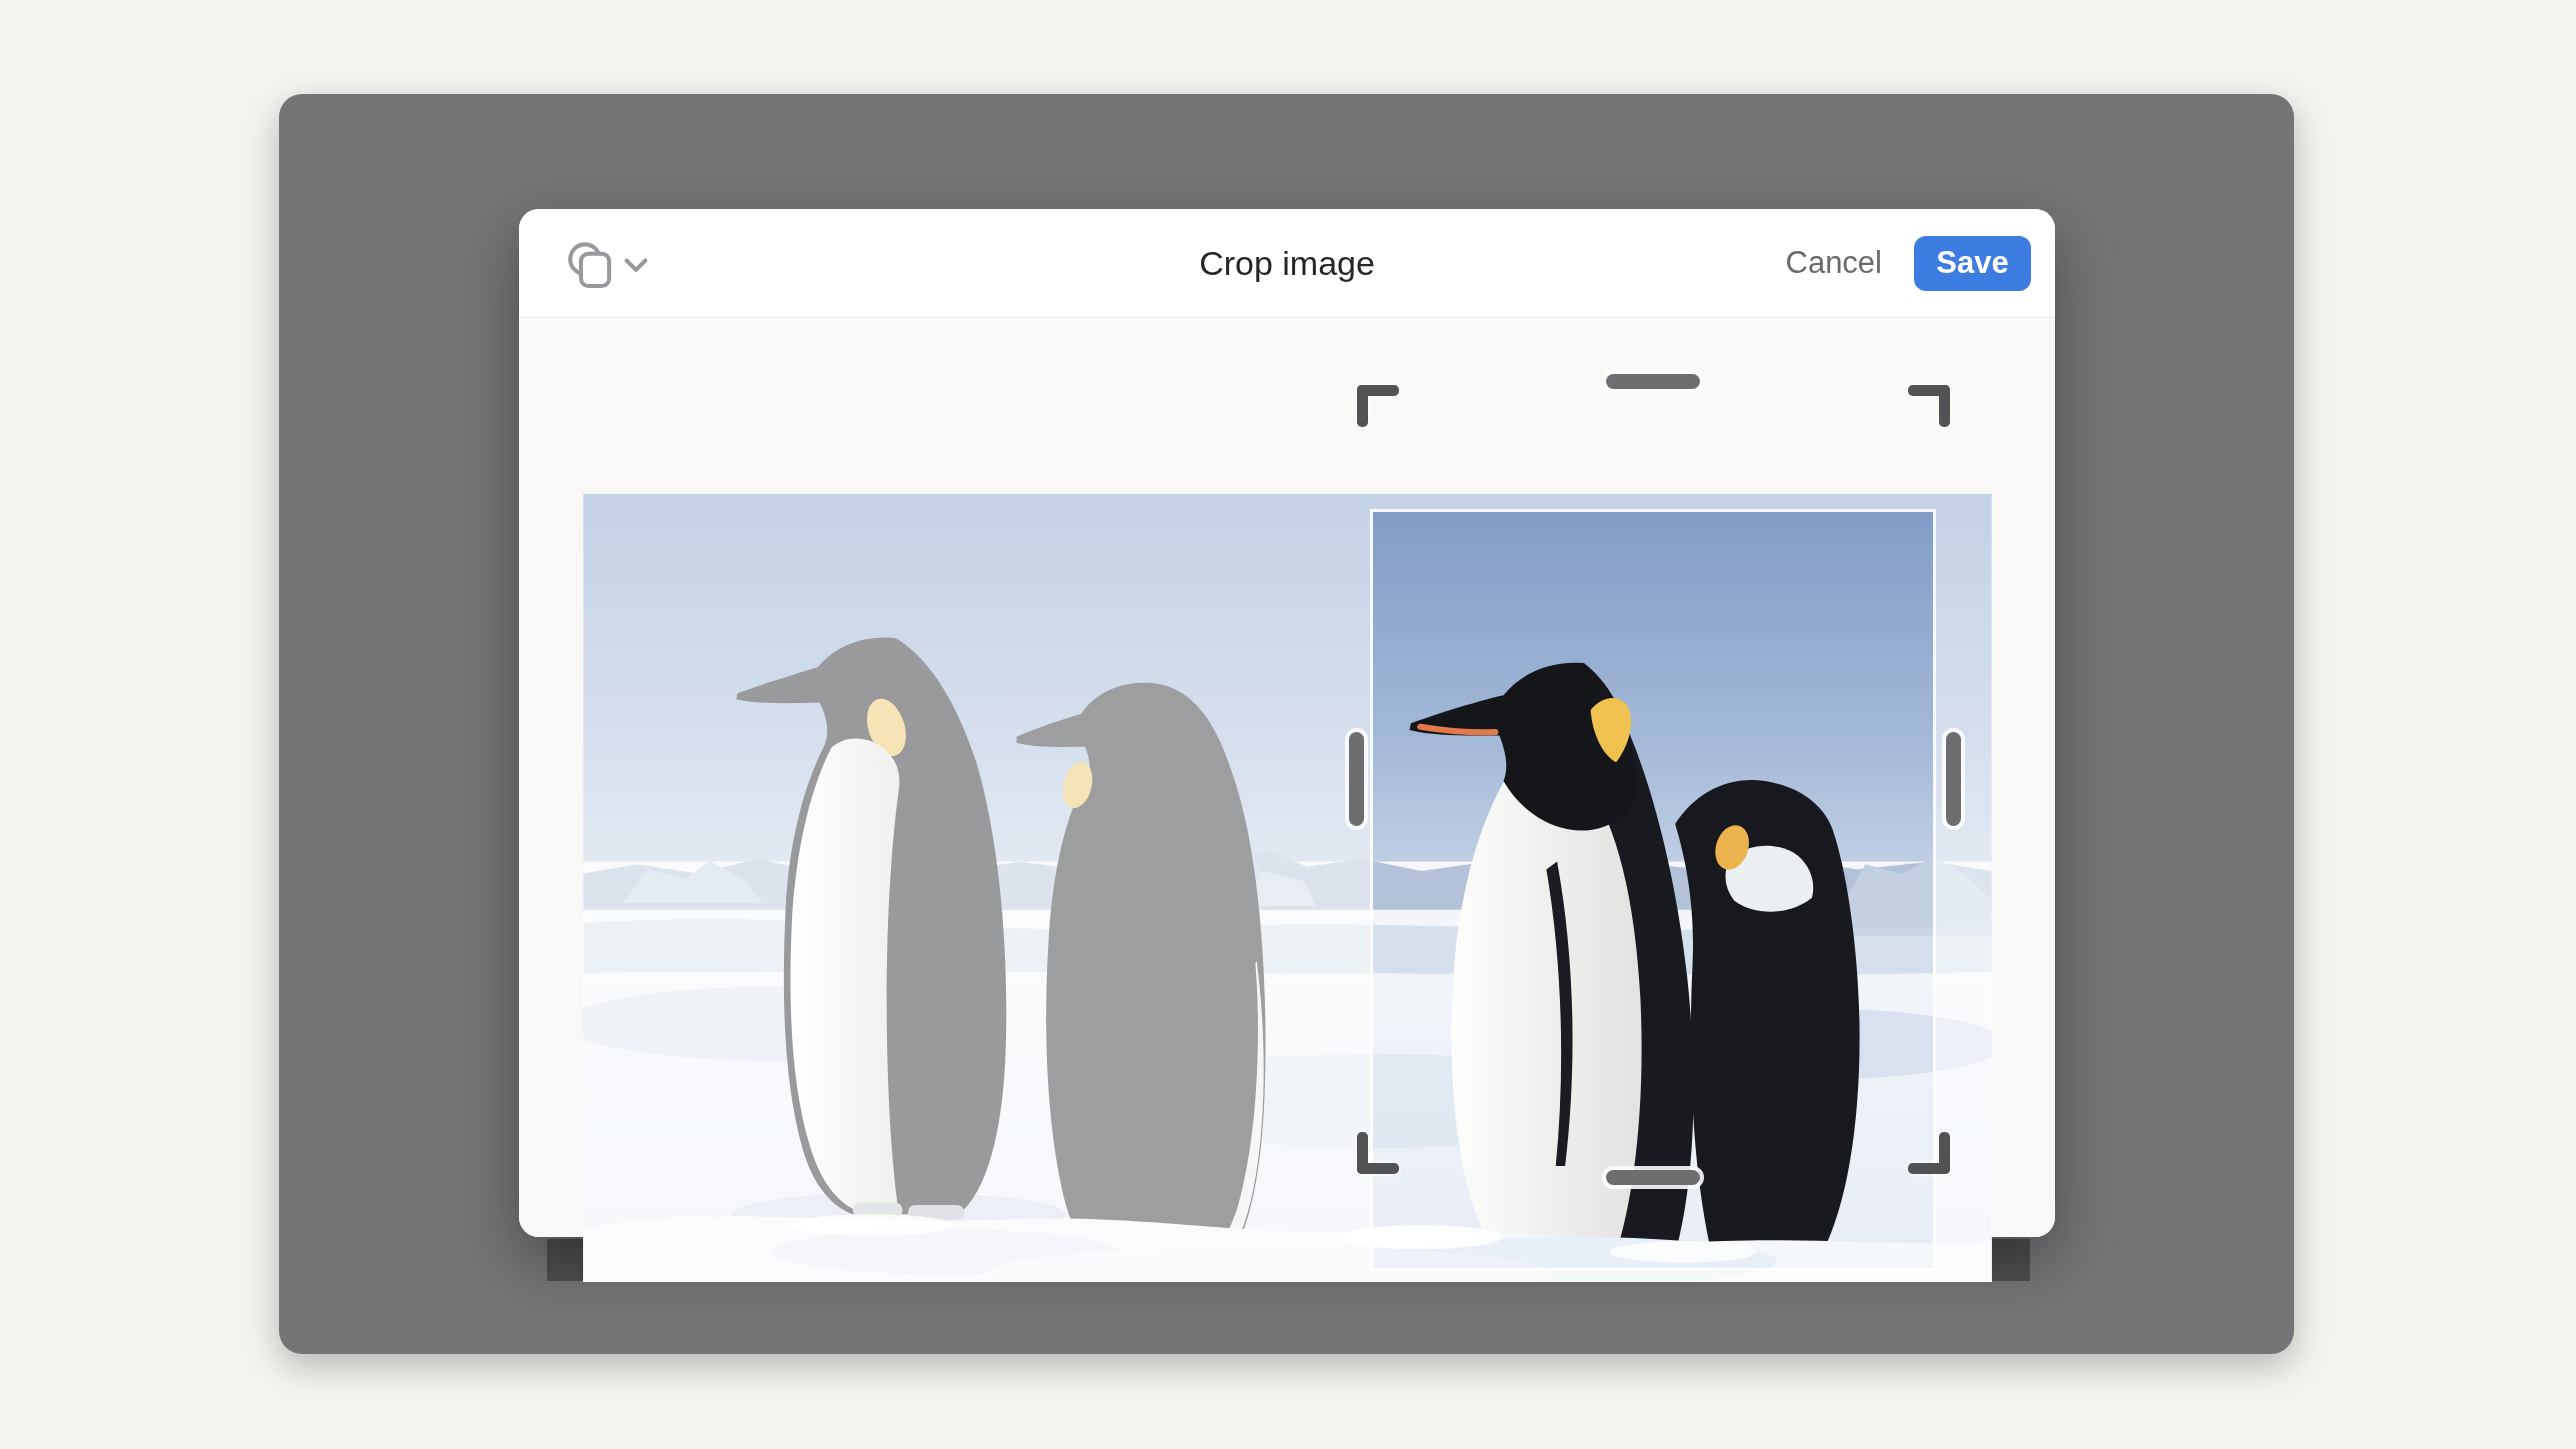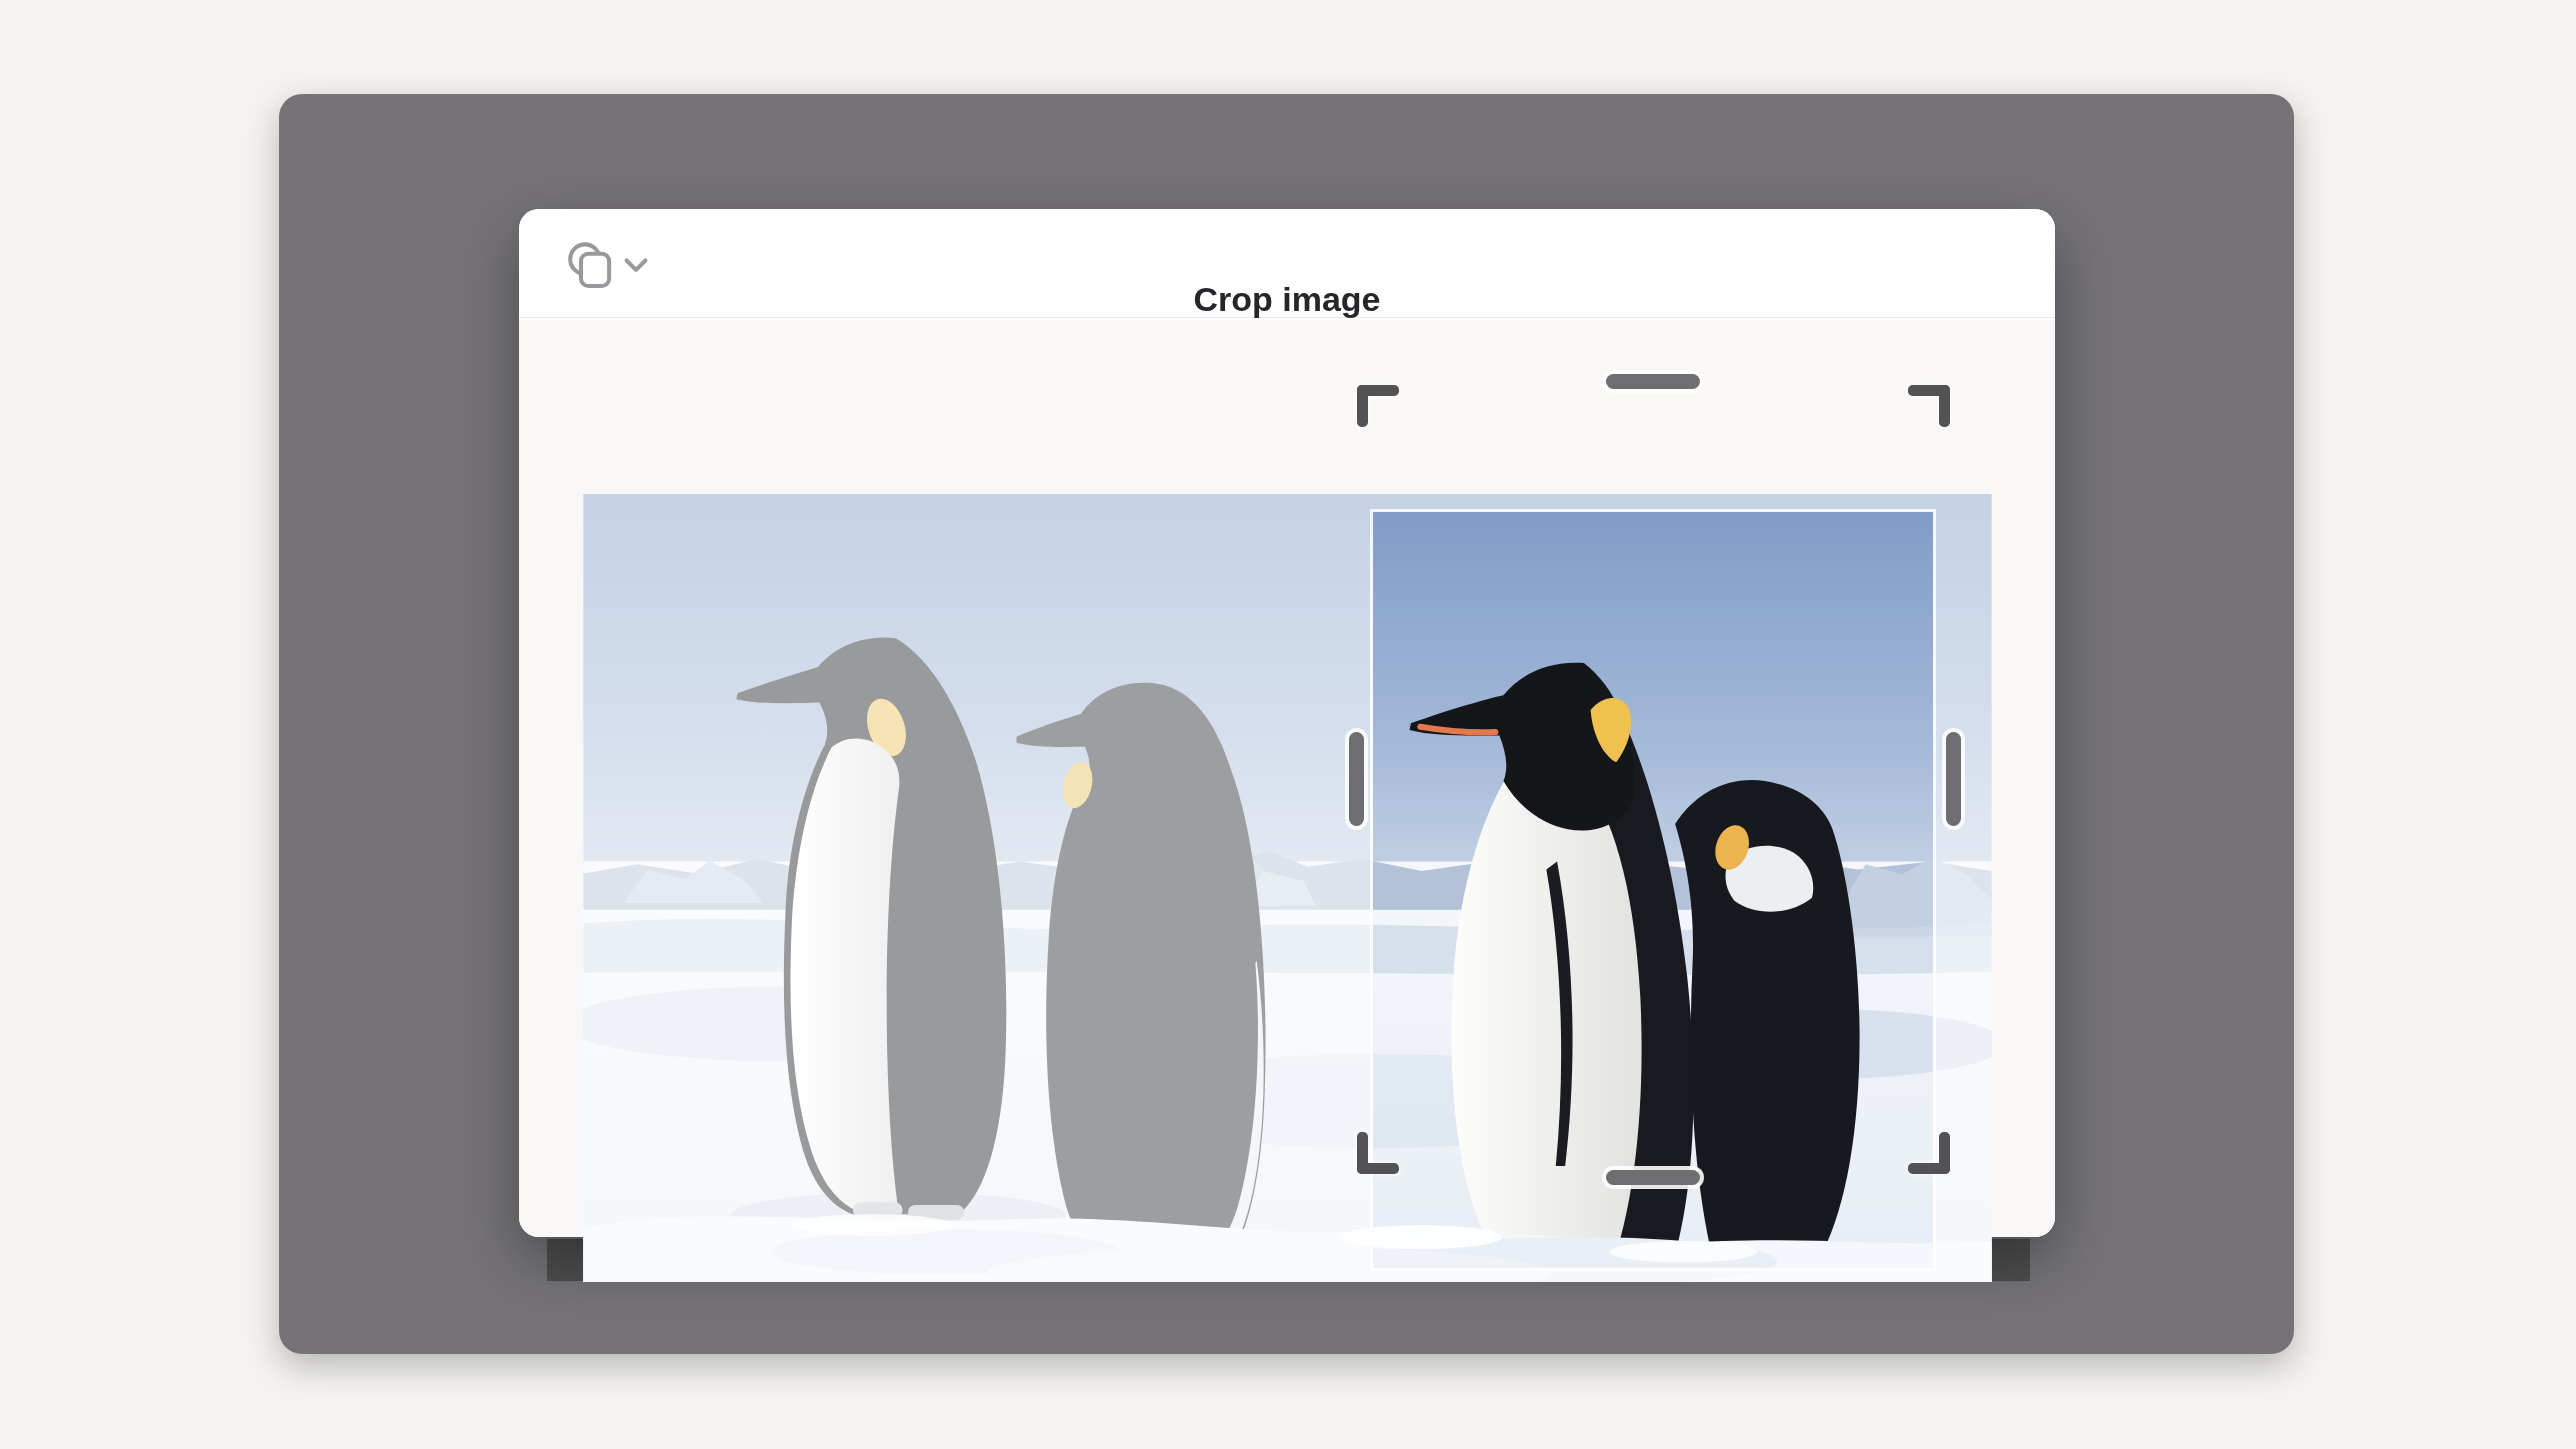--- a/index.html
+++ b/index.html
@@ -37,21 +37,21 @@
 
   
   .modal { position:absolute; left:519px; top:209px; width:1536px; height:1028px;
     background:var(--modal_bg,#ffffff); border-radius:20px;
     box-shadow:0 23px 60px rgba(0,0,0,.35); }
   .modal-header { position:absolute; left:0; top:0; right:0; height:109px;
     border-bottom:1.3px solid #e9e8e5; border-radius:20px 20px 0 0; background:#fff; }
   .ratio-button { position:absolute; left:43px; top:29.5px; width:101px; height:51px;
     display:flex; align-items:center; cursor:pointer; }
   .modal-title { position:absolute; left:0; right:0; top:0; height:108px; display:flex;
-    align-items:center; justify-content:center; font-size:34px; font-weight:700; color:#26262a;margin-top:36px; }
+    align-items:center; justify-content:center; font-size:34px; font-weight:400; color:#26262a; }
   .header-actions { position:absolute; right:24px; top:0; height:108px; display:flex;
     align-items:center; gap:32px; }
   .cancel-button { font-size:31px; color:var(--cancel_gray,#68686d); background:none;
     border:none; cursor:pointer; font-family:inherit; }
   .save-button { width:117px; height:55px; border:none; border-radius:12px;
     background:var(--save_blue,#3d7ce0); color:#fff; font-size:31px; font-weight:700;
     font-family:inherit; cursor:pointer; }
   .modal-body { position:absolute; left:0; top:111px; right:0; bottom:0;
     background:var(--modal_body_bg,#f9f8f6); border-radius:0 0 20px 20px; }
 
@@ -120,20 +120,24 @@
   <div class="modal">
     <div class="modal-header">
       <div class="ratio-button">
         <svg width="101" height="51" viewBox="0 0 150 76">
           <circle cx="34" cy="30" r="22" fill="none" stroke="#98989d" stroke-width="6"></circle>
           <rect x="28" y="22" width="42" height="48" rx="11" fill="#ffffff" stroke="#98989d" stroke-width="6"></rect>
           <polyline points="96,32 110,46 124,32" fill="none" stroke="#98989d" stroke-width="6" stroke-linecap="round" stroke-linejoin="round"></polyline>
         </svg>
       </div>
       <div class="modal-title">Crop image</div>
+      <div class="header-actions">
+        <button class="cancel-button">Cancel</button>
+        <button class="save-button">Save</button>
+      </div>
     </div>
 
     <div class="modal-body">
       <div class="photo">
         <svg width="1409" height="788" viewBox="0 0 2100 1175">
           <defs>
             <linearGradient id="sky" x1="0" y1="0" x2="0" y2="1">
               <stop offset="0" stop-color="#7e9ac6"></stop>
               <stop offset=".6" stop-color="#a2b8d7"></stop>
               <stop offset="1" stop-color="#c8d4e7"></stop>

